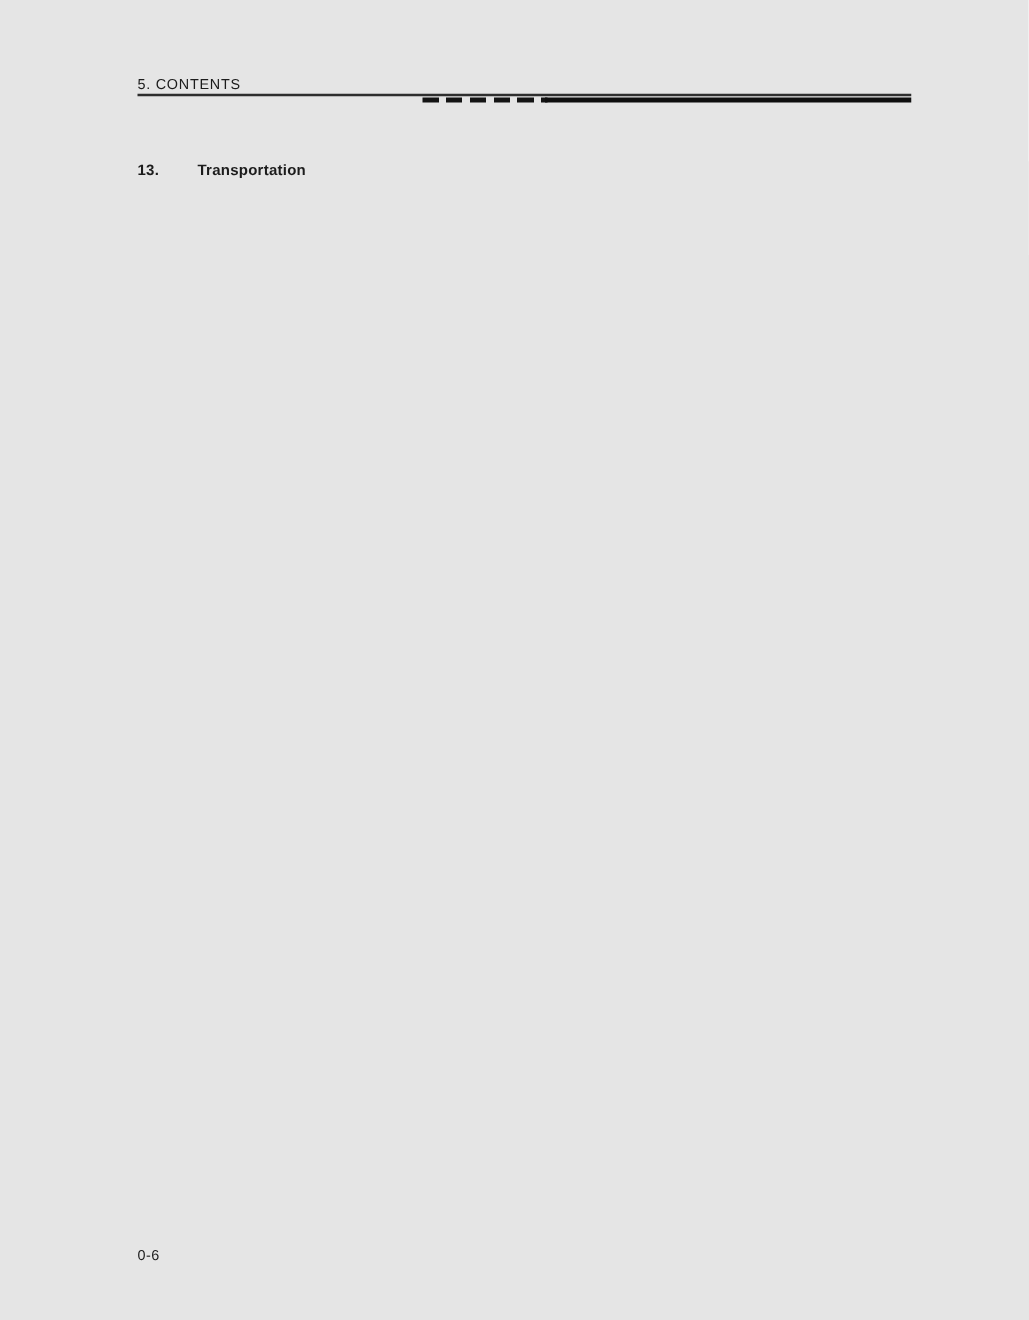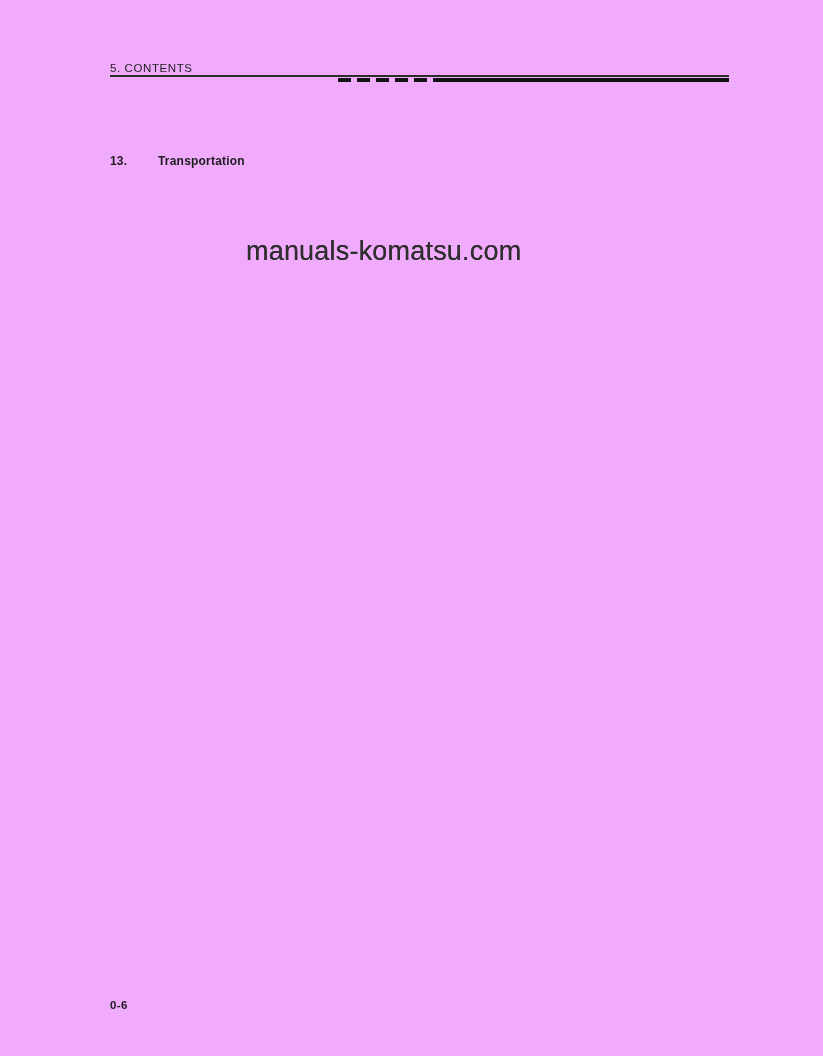--- a/index.html
+++ b/index.html
@@ -1,20 +1,20 @@
 <!DOCTYPE html>
 <html><head>
 <meta charset="utf-8">
 <style>
   html, body { margin: 0; padding: 0; background: #ffffff; }
   .page {
     position: relative;
     width: 823px;
     height: 1056px;
-    background: #f0abfc;
+    background: #e5e5e5;
     font-family: "Liberation Sans", "DejaVu Sans", sans-serif;
     color: #1c1c1c;
     overflow: hidden;
   }
 
   
   .header-title {
     position: absolute;
     left: 110px;
     top: 62px;
@@ -57,21 +57,21 @@
   .row {
     display: flex;
     align-items: baseline;
     line-height: 15px;
     font-size: 12px;
     letter-spacing: 0.2px;
   }
   .row.chapter { font-weight: 700; margin-top: 15px; }
   .row.chapter:first-child { margin-top: 0; }
   .row .num { flex: none; white-space: pre; }
-  .row.chapter .num { width: 28px; margin-top: 25px; }
+  .row.chapter .num { width: 28px; }
   .row .title { flex: none; white-space: pre; margin-left: 20px; }
   .row .page {
     flex: none;
     min-width: 38px;
     text-align: right;
     white-space: pre;
     font-weight: 400;
   }
 
   
@@ -87,21 +87,21 @@
     white-space: pre;
   }
 
   
   .footer {
     position: absolute;
     left: 110px;
     top: 999px;
     font-size: 11.5px;
     letter-spacing: 0.4px;
-    font-weight: 700;
+    font-weight: 400;
   }
 </style>
 </head>
 <body>
 
 <div class="page">
 
   <div class="header-title">5. CONTENTS</div>
   <div class="rule-thin"></div>
   <div class="rule-thick-dashes"></div>
@@ -109,16 +109,15 @@
 
   <div class="toc">
       <div class="row chapter">
     <span class="num">13.</span>
     <span class="title">Transportation</span>
 
     <span class="page">2-43</span>
   </div>
     </div>
 
-  <div class="watermark">manuals-komatsu.com</div>
 
   <div class="footer">0-6</div>
 </div>
 
 </body></html>

